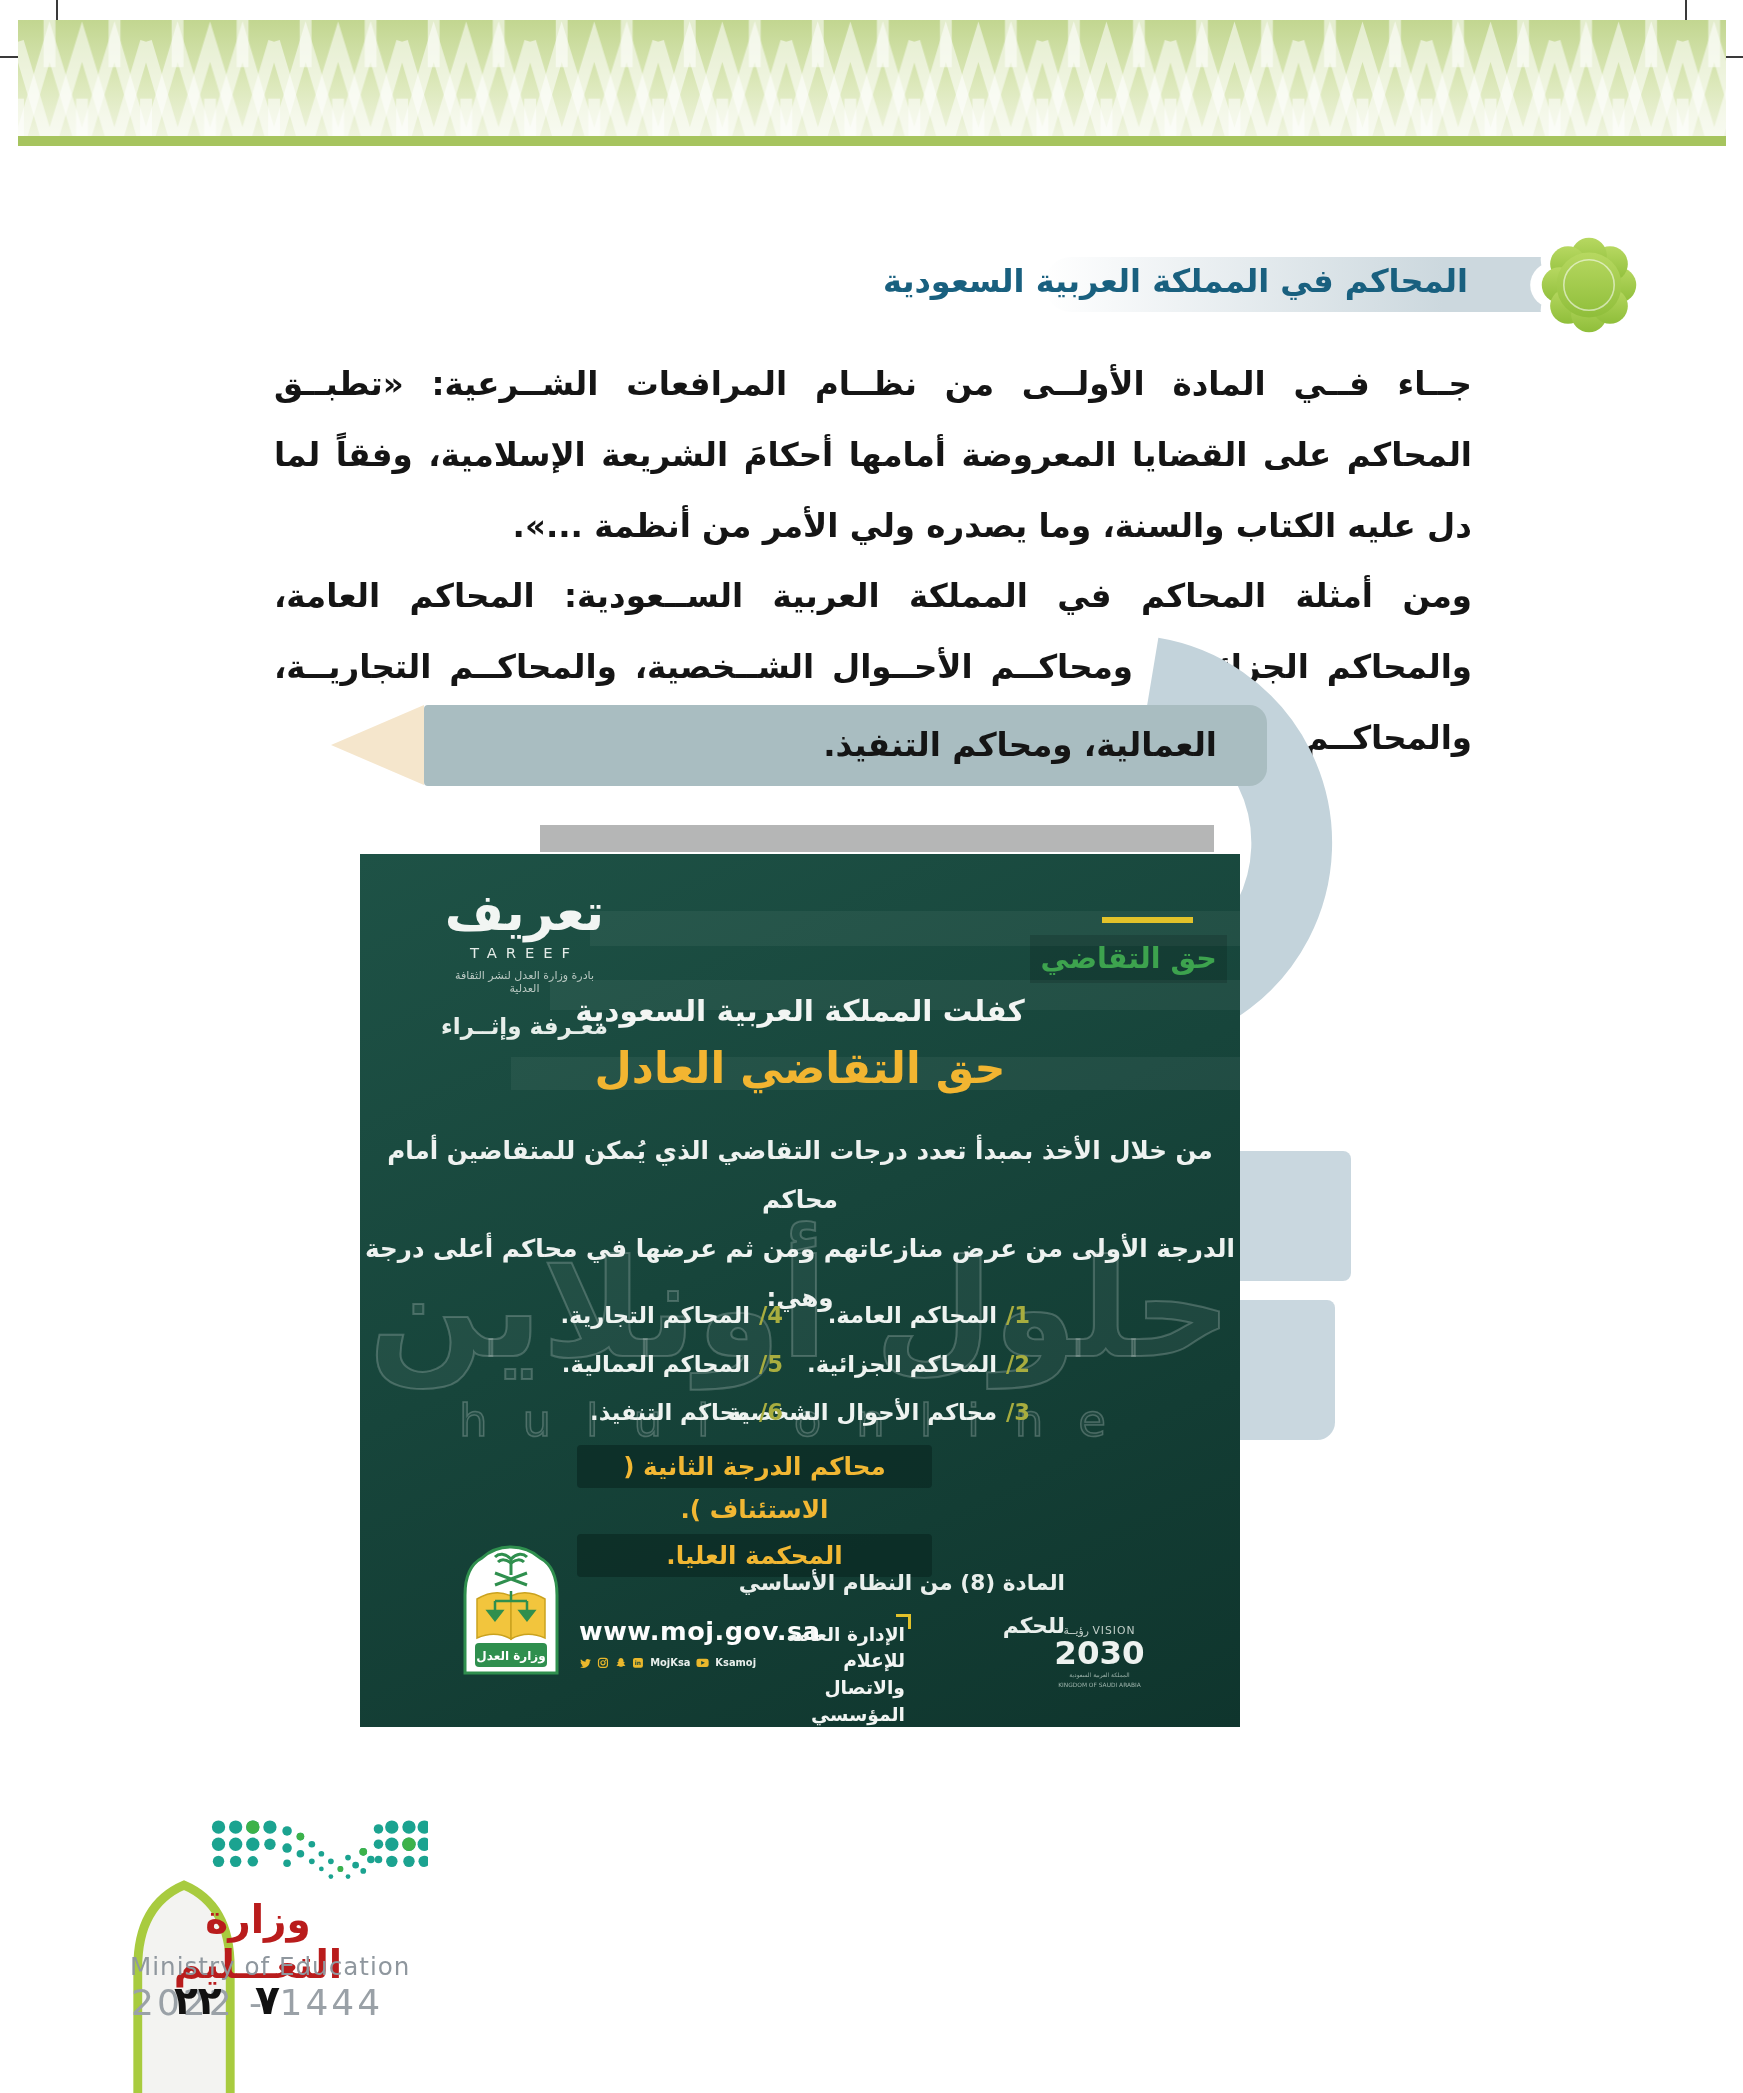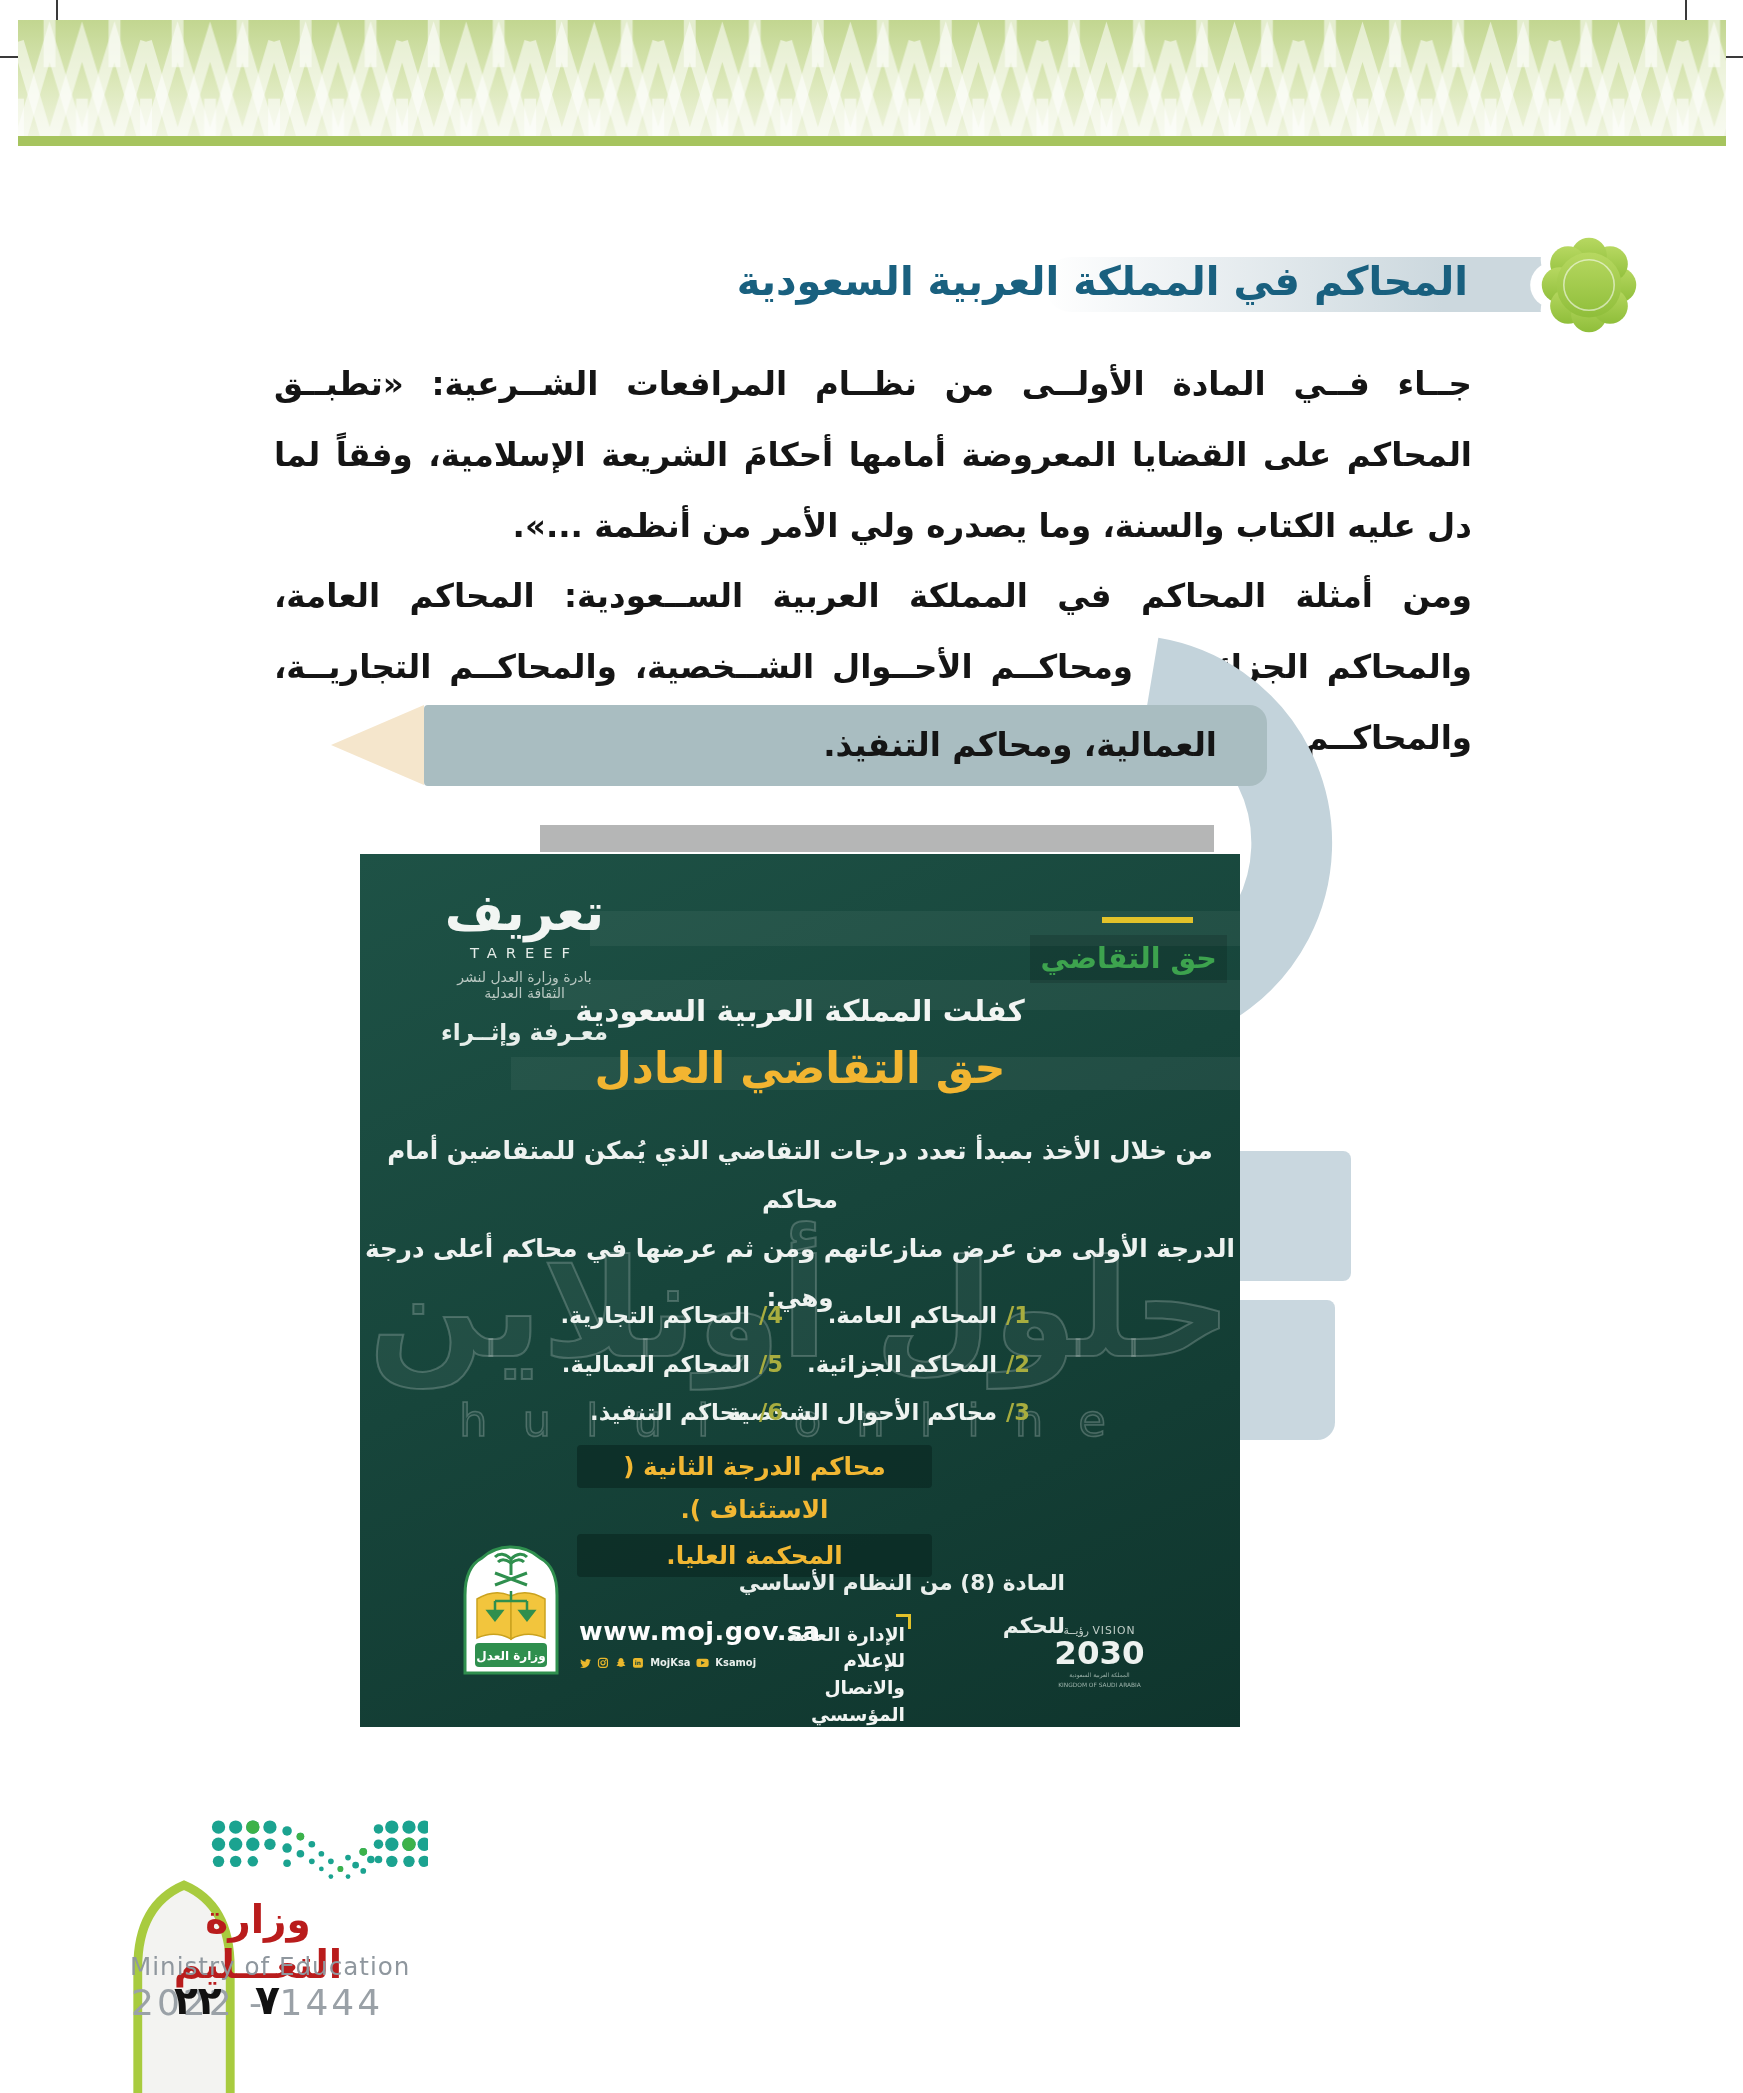--- a/index.html
+++ b/index.html
@@ -12,21 +12,21 @@
   
   .header-band{position:absolute;left:17.7px;top:19.7px;width:1708px;height:116px;
                background:linear-gradient(#c2d690 0%,#dce8ba 55%,#eff4df 100%);overflow:hidden;}
   .header-underline{position:absolute;left:17.7px;top:136px;width:1708px;height:9.9px;background:#a6c45e;}
 
   
   .title-swoosh{position:absolute;left:1044px;top:257px;width:554px;height:55px;
                 border-radius:27.6px 0 0 27.6px;
                 background:linear-gradient(to right, rgba(204,216,222,0) 0%, #ccd8de 72%);}
   .title-icon{position:absolute;left:1526px;top:222px;width:126px;height:126px;}
-  .page-title{position:absolute;left:690px;top:252px;width:778px;font-size:40px;font-weight:700;
+  .page-title{position:absolute;left:690px;top:252px;width:778px;font-size:32px;font-weight:700;
               color:#19607f;text-align:right;direction:rtl;line-height:59px;}
 
   
   .para{position:absolute;direction:rtl;text-align:justify;text-align-last:right;
         font-weight:700;color:#151515;font-size:32.5px;line-height:71px;}
   #p1{left:274px;top:349px;width:1198px;}
   #p2{left:274px;top:561px;width:1198px;}
 
   
   .banner-tip{position:absolute;left:331px;top:705px;width:0;height:0;
@@ -56,21 +56,21 @@
   .wm-ar-outline{position:absolute;top:376px;left:0;width:100%;text-align:center;direction:rtl;
                  font-size:136px;font-weight:700;letter-spacing:9.9px;
                  color:rgba(255,255,255,0.05);-webkit-text-stroke:2px rgba(255,255,255,0.20);}
   .wm-en-outline{position:absolute;top:540px;left:0;width:100%;text-align:center;
                  font-size:45px;font-weight:400;letter-spacing:35px;
                  color:rgba(255,255,255,0.05);-webkit-text-stroke:1.5px rgba(255,255,255,0.22);}
 
   .tareef{position:absolute;left:81px;top:29.6px;width:167px;text-align:center;direction:rtl;}
   .tareef-ar{font-size:51px;font-weight:700;color:#f2f5f3;line-height:57px;}
   .tareef-latin{font-size:14.8px;letter-spacing:8.9px;color:#e4ece8;margin-top:3.9px;direction:ltr;}
-  .tareef-tag{font-size:14px;color:#b9c8c2;margin-top:7.9px;}
+  .tareef-tag{font-size:11px;color:#b9c8c2;margin-top:7.9px;}
   .tareef-slogan{font-size:23px;font-weight:700;color:#e6eeea;margin-top:17.7px;}
 
   .topic-line{position:absolute;right:47px;top:63px;width:91px;height:5.9px;background:#e2c22a;}
   .topic-label{position:absolute;right:12.8px;top:81px;width:197px;text-align:center;
                font-size:28.6px;font-weight:700;color:#3da34e;background:rgba(0,0,0,0.14);
                padding:5.9px 0 7.9px;}
 
   .kafalat{position:absolute;top:140px;left:0;width:100%;text-align:center;
            font-size:29.6px;font-weight:700;color:#f2f5f3;}
   .main-title{position:absolute;top:189px;left:0;width:100%;text-align:center;

